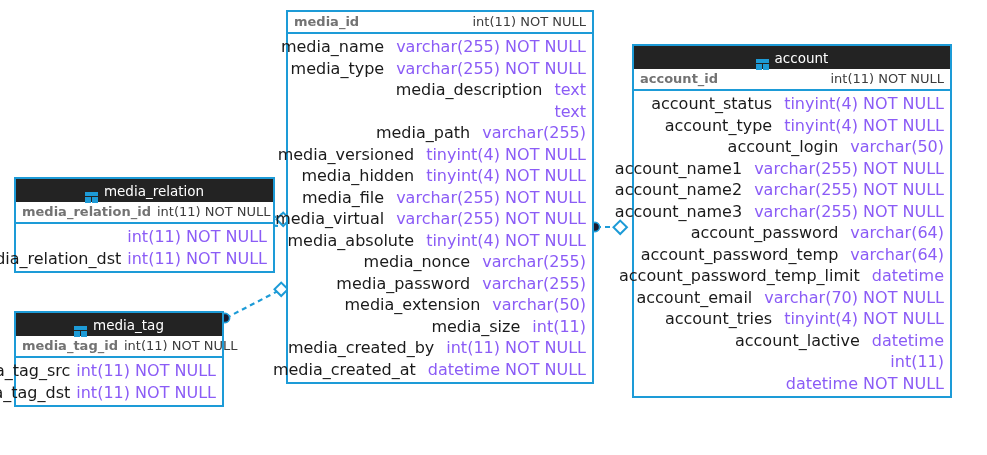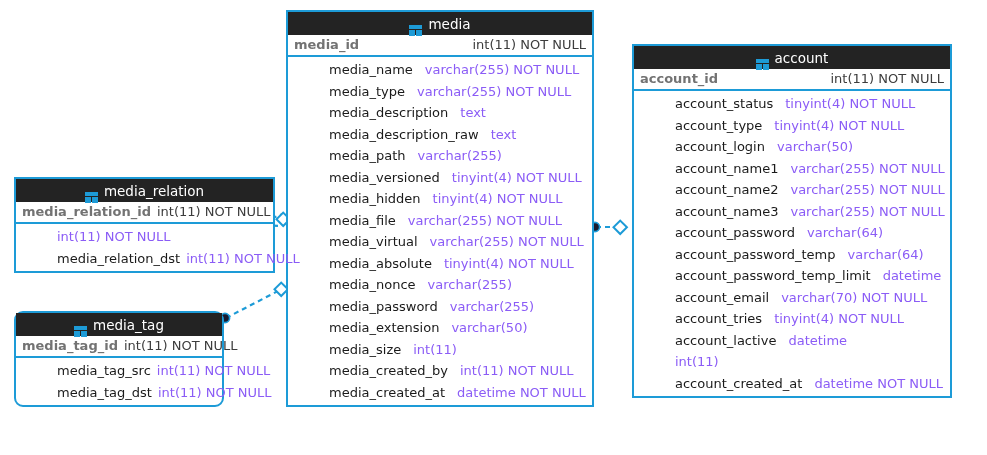--- a/index.html
+++ b/index.html
@@ -71,37 +71,37 @@
     color: #737373;
   }
   .pk-row .col-type {
     color: #3c3c3c;
   }
   .rows {
     padding: 2px 0 2px 0;
   }
   .row {
     display: flex;
-    justify-content: flex-start;
+    justify-content: flex-end;
     align-items: center;
     padding: 0px 6px;
     height: 21.5px;
-    font-size: 13px;
+    font-size: 16px;
     white-space: nowrap;
     gap: 12px;
     margin-left: 35px;
   }
   .row .col-name { color: #1a1a1a; }
   .row .col-type { color: #8b5cf6; }
 
   
   #ent-media          { left: 286px; top: 10px;  width: 308px; }
   #ent-account        { left: 632px; top: 44px;  width: 320px; }
   #ent-media_relation { left: 14px;  top: 177px; width: 261px; }
-  #ent-media_tag      { left: 14px;  top: 311px; width: 210px; border-radius: 9px; }
+  #ent-media_tag      { left: 14px;  top: 311px; width: 210px; }
 
   #ent-media_relation .pk-row,
   #ent-media_relation .row,
   #ent-media_tag .pk-row,
   #ent-media_tag .row {
     gap: 6px;
   }
 </style>
 </head>
 <body>
@@ -124,51 +124,38 @@
     </g>
 
     <g>
       <line x1="596" y1="227" x2="618" y2="227" stroke="#1d9bd7" stroke-width="2.2" stroke-dasharray="5,4"></line>
       <circle cx="595" cy="227" r="4.6" fill="#1a1a2e" stroke="#1d9bd7" stroke-width="1.6"></circle>
       <rect x="615.5" y="222.5" width="9.5" height="9.5" transform="rotate(45 620.2 227.2)" fill="#ffffff" stroke="#1d9bd7" stroke-width="2"></rect>
     </g>
   </svg>
 
   <div class="entity" id="ent-media">
-    <div class="entity-header">
-      <span class="hdr-inner">
-        <span class="tbl-icon">
-          <svg viewBox="0 0 13 11" width="13" height="11">
-            <rect x="0" y="0" width="13" height="4" fill="#1d9bd7"></rect>
-            <rect x="0" y="5" width="6" height="6" fill="#1d9bd7"></rect>
-            <rect x="7" y="5" width="6" height="6" fill="#1d9bd7"></rect>
-          </svg>
-        </span>
-        <span>media</span>
-      </span>
-    </div>
     <div class="pk-row">
       <span class="col-name">media_id</span>
       <span class="col-type">int(11) NOT NULL</span>
     </div>
     <div class="rows">
       <div class="row">
           <span class="col-name">media_name</span>
           <span class="col-type">varchar(255) NOT NULL</span>
         </div>
       <div class="row">
           <span class="col-name">media_type</span>
           <span class="col-type">varchar(255) NOT NULL</span>
         </div>
       <div class="row">
           <span class="col-name">media_description</span>
           <span class="col-type">text</span>
         </div>
       <div class="row">
-          <span class="col-name">media_description_raw</span>
           <span class="col-type">text</span>
         </div>
       <div class="row">
           <span class="col-name">media_path</span>
           <span class="col-type">varchar(255)</span>
         </div>
       <div class="row">
           <span class="col-name">media_versioned</span>
           <span class="col-type">tinyint(4) NOT NULL</span>
         </div>
@@ -278,21 +265,20 @@
           <span class="col-type">tinyint(4) NOT NULL</span>
         </div>
       <div class="row">
           <span class="col-name">account_lactive</span>
           <span class="col-type">datetime</span>
         </div>
       <div class="row">
           <span class="col-type">int(11)</span>
         </div>
       <div class="row">
-          <span class="col-name">account_created_at</span>
           <span class="col-type">datetime NOT NULL</span>
         </div>
     </div>
   </div>
 
   <div class="entity" id="ent-media_relation">
     <div class="entity-header">
       <span class="hdr-inner">
         <span class="tbl-icon">
           <svg viewBox="0 0 13 11" width="13" height="11">

